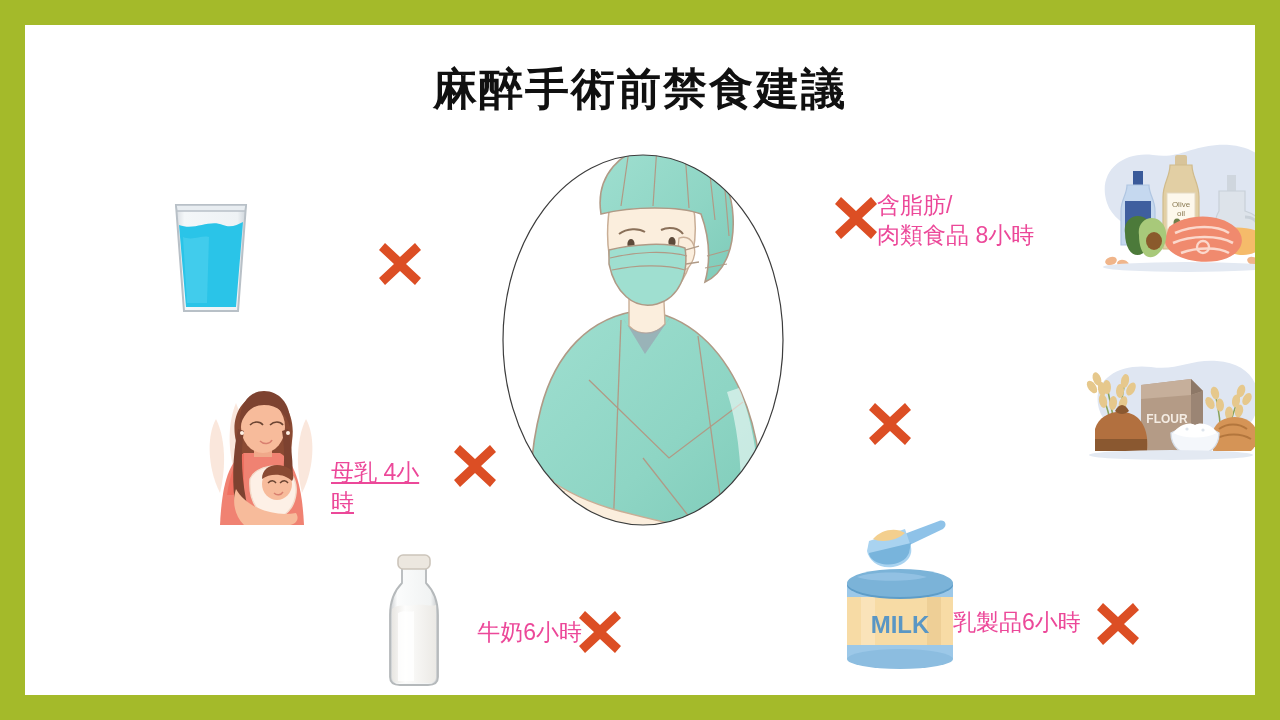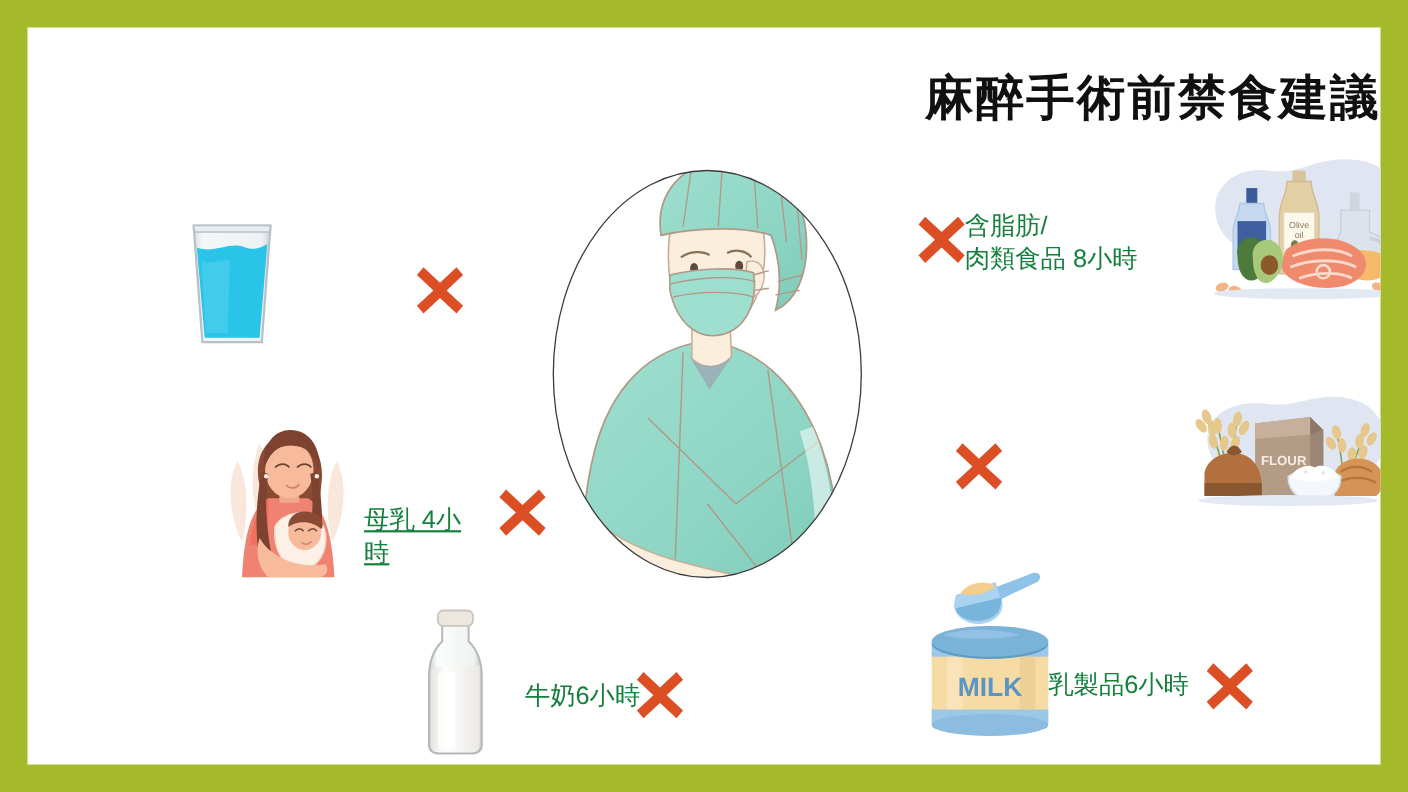--- a/index.html
+++ b/index.html
@@ -13,29 +13,29 @@
     box-sizing:border-box;
     padding:25px 25px 25px 25px;
   }
   #canvas{
     position:relative;width:100%;height:100%;background:#ffffff;
     overflow:hidden;
   }
   
   #title{
     position:absolute;left:0;top:35px;width:100%;
-    text-align:right;
+    text-align:center;
     font-size:44px;font-weight:bold;color:#101010;
     letter-spacing:2px;
     white-space:nowrap;
   }
   
   .label{
     position:absolute;
-    color:#15803d;
+    color:#ec4899;
     font-size:23px;
     line-height:30px;
     white-space:pre-line;
   }
   
   .xmark{position:absolute;}
   .xmark svg{display:block;}
   
   .fig{position:absolute;}
   .fig svg{display:block;}

